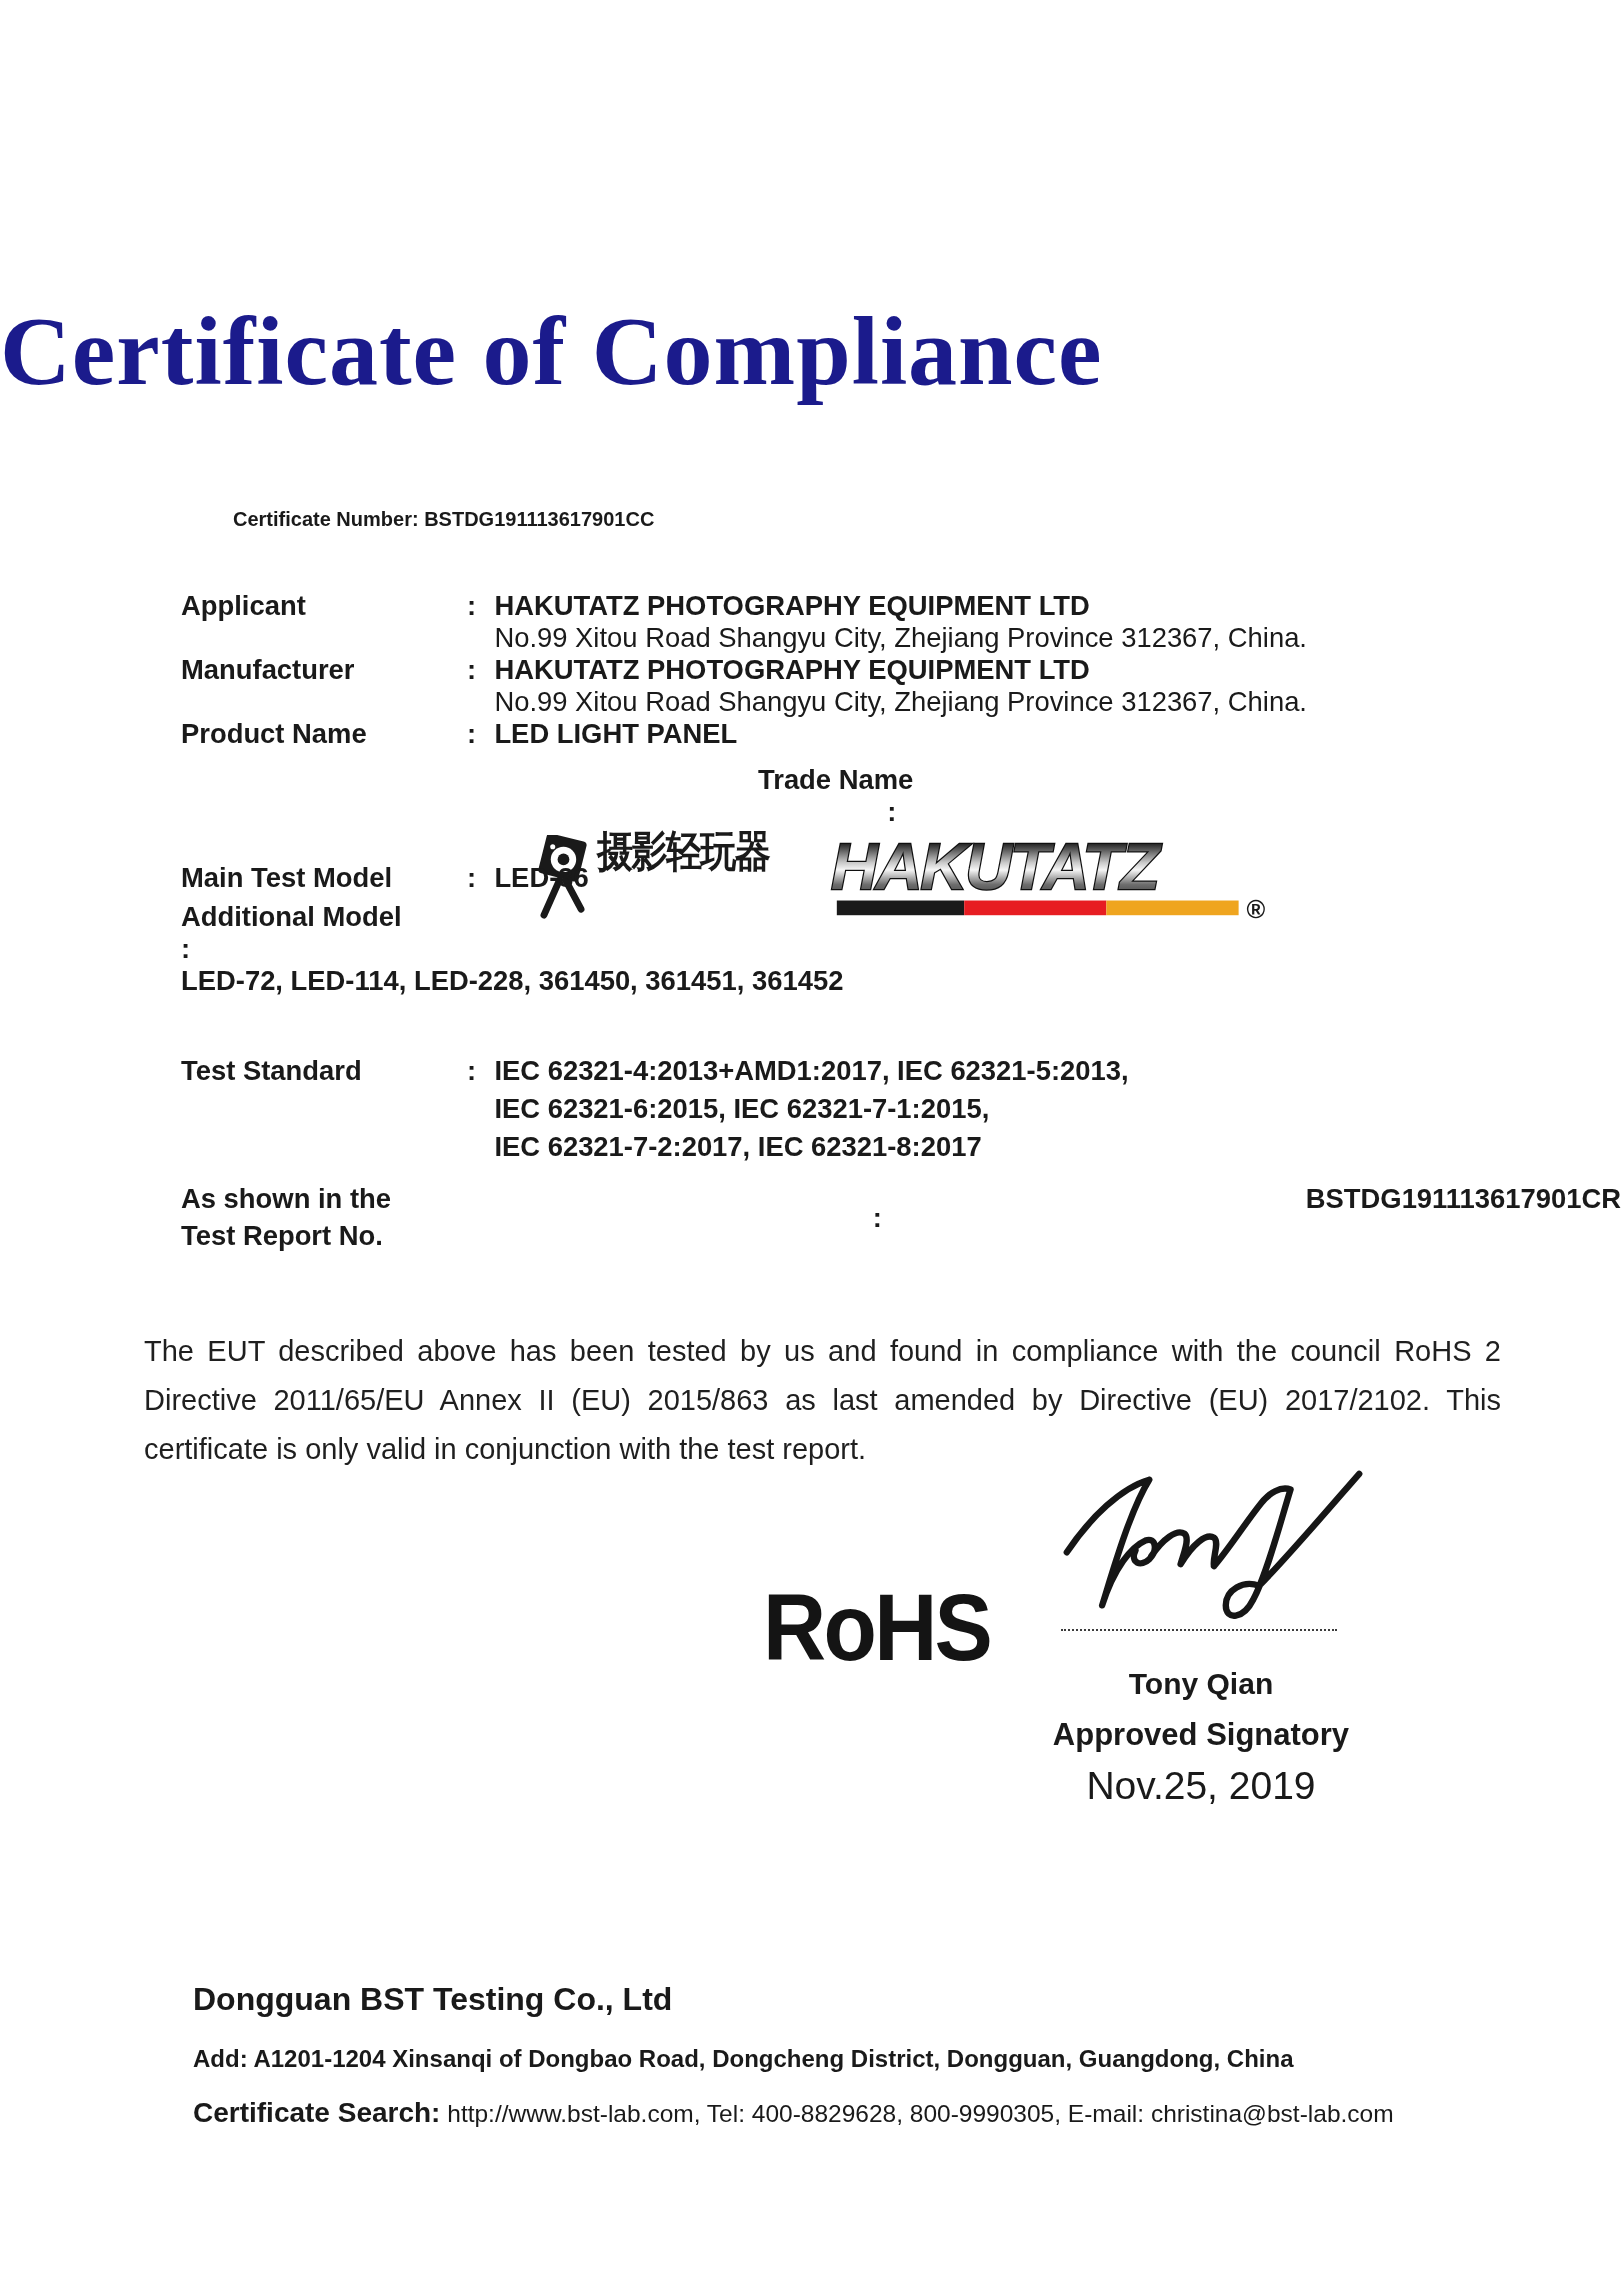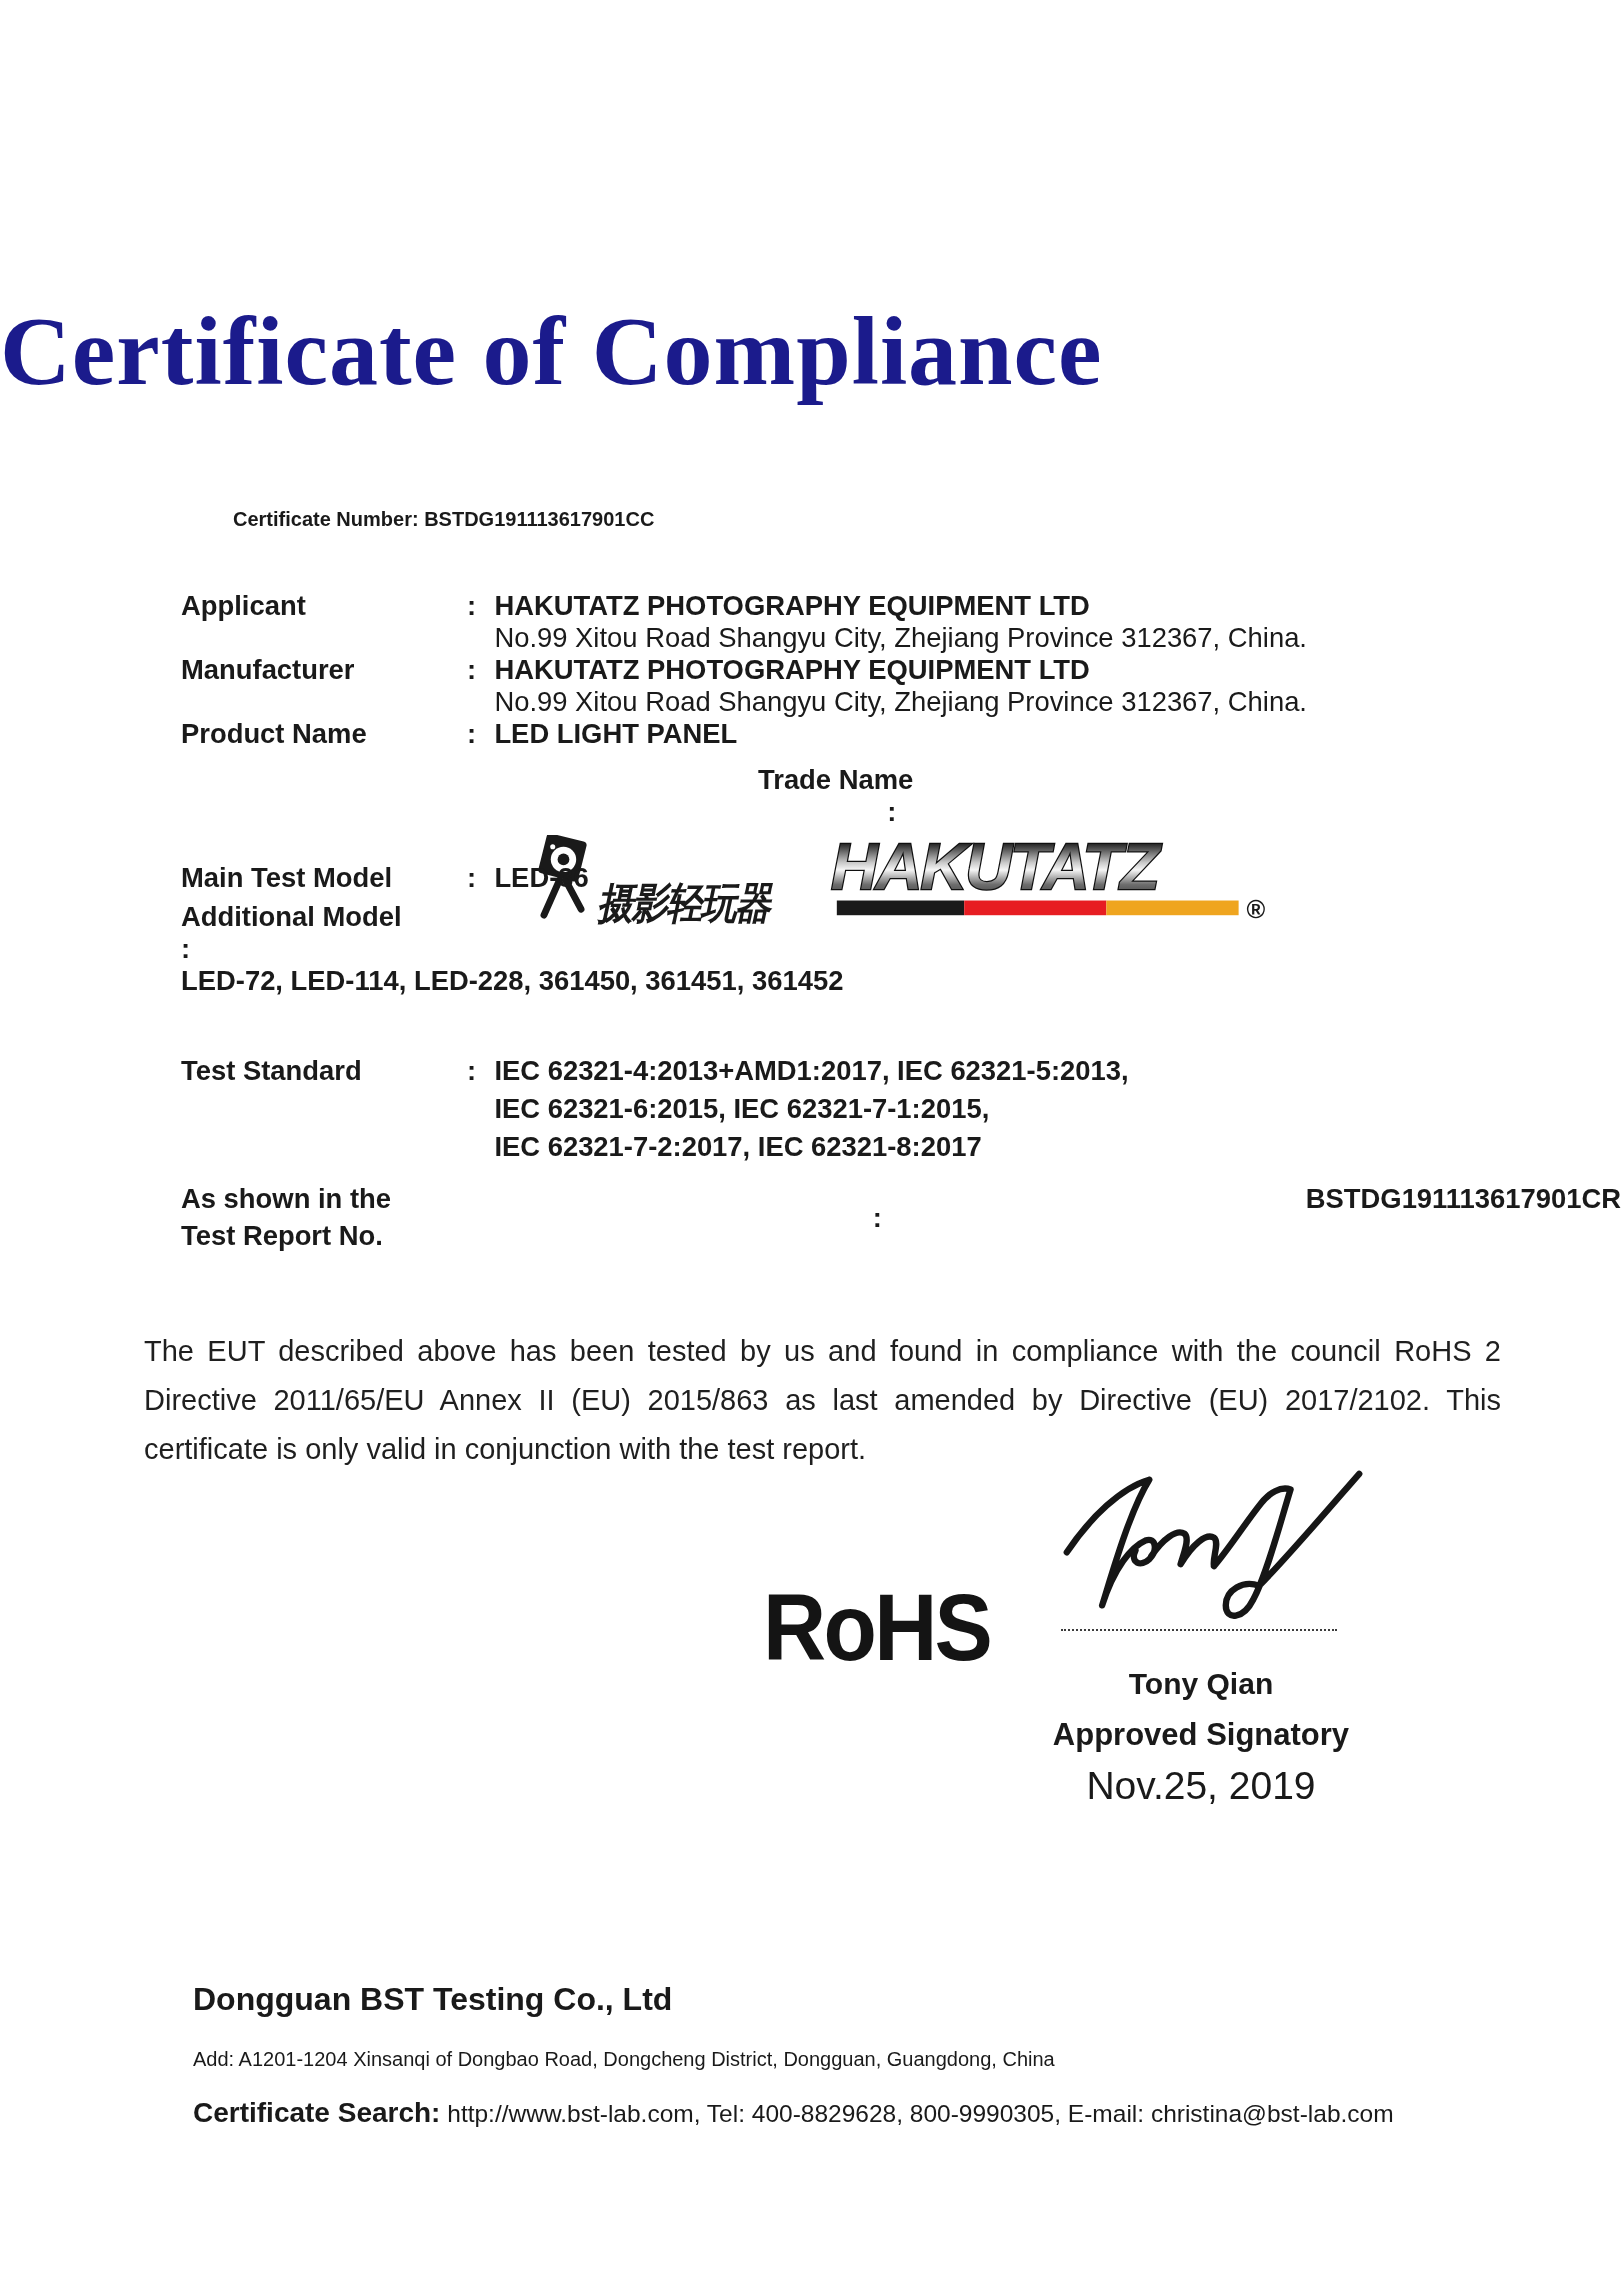--- a/index.html
+++ b/index.html
@@ -40,21 +40,21 @@
   .row .val{font-weight:bold;}
   .row .addr{font-weight:normal;}
   .row.trade{margin-top:14px;height:98px;align-items:center;flex-direction:column;}
   .row.trade .lbl,.row.trade .colon{align-self:center;}
   .row.mainmodel{margin-top:0;}
   .row.addmodel{margin-top:7.8px;flex-direction:column;}
   .row.teststd{margin-top:55px;line-height:38px;}
   .row.report{margin-top:13.7px;line-height:37px;justify-content:space-between;}
   .row.report .colon{align-self:center;}
   .logo-pair{display:flex;align-items:center;}
-  .cn-logo{display:flex;align-items:flex-end;font-style:italic;}
+  .cn-logo{display:flex;align-items:flex-start;}
   .cn-logo-text{
     font-size:43px;font-weight:bold;letter-spacing:-2px;
     transform:scaleX(0.84);transform-origin:left center;
     color:#1a1a1a;margin-left:3.9px;white-space:nowrap;
   }
   .hk-logo{margin-left:25.5px;}
   
   .body-par{
     margin:73px 120px 0 144px;
     font-size:29px;
@@ -79,21 +79,21 @@
   .sig-block{
     position:absolute;left:1010px;top:1658px;width:382px;
     text-align:center;
   }
   .sig-name{font-size:30px;font-weight:bold;line-height:51px;}
   .sig-role{font-size:31px;font-weight:bold;line-height:51px;}
   .sig-date{font-size:39px;font-weight:normal;line-height:51px;}
   
   .footer{position:absolute;left:193px;top:1980px;width:1304px;}
   .f-company{font-size:32px;font-weight:bold;line-height:39px;}
-  .f-address{font-size:20px;font-weight:normal;margin-top:23.5px;line-height:32px;}
+  .f-address{font-size:24px;font-weight:bold;margin-top:23.5px;line-height:32px;}
   .f-search{font-size:24.5px;font-weight:normal;margin-top:22.5px;line-height:32px;}
   .f-search .f-search-label{font-size:28px;font-weight:bold;}
 </style>
 </head>
 <body>
 
 <div class="page">
 
   <h1 class="title">Certificate of Compliance</h1>
 

